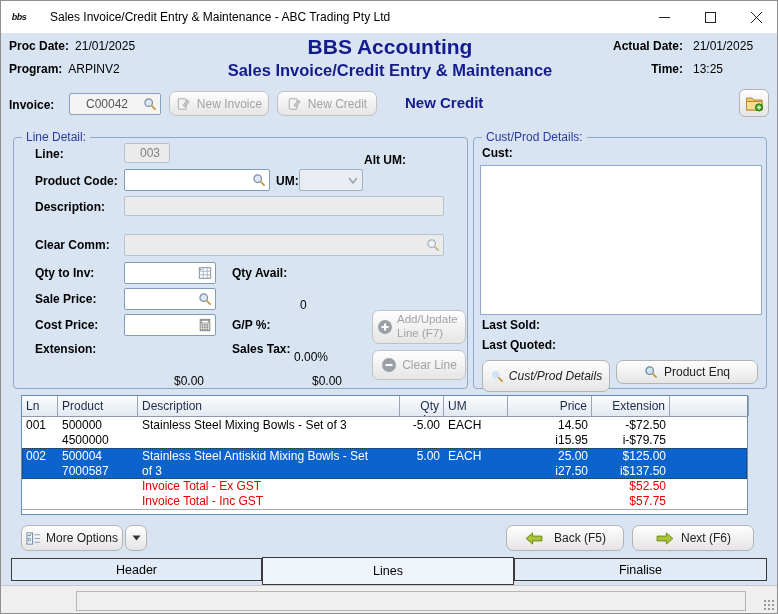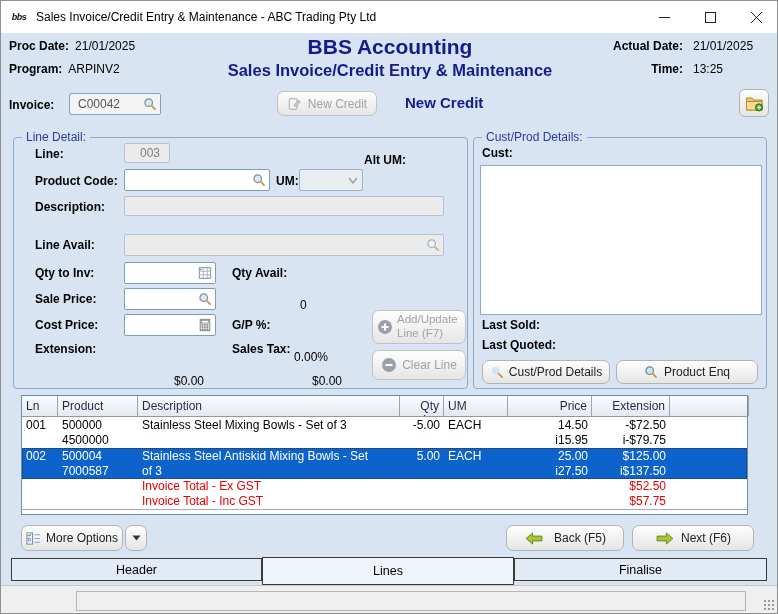--- a/index.html
+++ b/index.html
@@ -4,21 +4,21 @@
 <style>
   * { margin:0; padding:0; box-sizing:border-box; }
   html,body { background:#c8c8c8; }
   body { font-family:"Liberation Sans", sans-serif; font-size:12px; color:#000; }
 
   .window { position:relative; width:778px; height:614px; background:#d9e4f2;
             border:1px solid #8f8f8f; overflow:hidden; }
 
   
   .titlebar { position:absolute; left:0; top:0; width:778px; height:32px; background:#ffffff;
-              display:flex; align-items:center; }
+              display:flex; align-items:center;gap:14px; }
   .app-icon { margin-left:9px; width:18px; height:18px; display:flex; align-items:center; justify-content:center;
               font-weight:bold; font-size:9px; letter-spacing:-0.5px; color:#111; font-style:italic; }
   .title-text { margin-left:8px; font-size:12px; color:#000; }
   .win-controls { margin-left:auto; display:flex; height:100%; }
   .win-btn { width:46px; height:100%; display:flex; align-items:center; justify-content:center;
              font-size:13px; color:#222; cursor:default; }
 
   
   .hdr-left { position:absolute; left:8px; top:38px; }
   .hdr-left .row { margin-bottom:9px; }
@@ -29,21 +29,21 @@
   .screen-title { font-size:16.5px; font-weight:bold; margin-top:2px; }
   .hdr-right { position:absolute; left:612px; top:38px; width:152px; }
   .hdr-right .row { display:flex; margin-bottom:9px; }
   .hdr-right .row .lbl { flex:1; text-align:right; }
   .hdr-right .row .val { width:72px; margin-left:10px; text-align:left; }
 
   
   .invoice-label { position:absolute; left:8px; top:97px; font-weight:bold; }
   .field { position:absolute; background:#fff; border:1px solid #86a0bd; border-radius:2px; }
   .field input { border:none; outline:none; background:transparent; width:100%; height:100%;
-                 font:12px "Liberation Sans", sans-serif; padding:0 8px; color:#555; }
+                 font:12px "Liberation Sans", sans-serif; padding:0 16px; color:#555; }
   .field .in-icon { position:absolute; right:3px; top:50%; transform:translateY(-50%); display:flex; }
   .invoice-field { left:68px; top:92px; width:92px; height:22px; background:#f4f4f4; }
   .invoice-field input { padding-right:20px; }
 
   .btn { display:flex; align-items:center; justify-content:center; gap:6px;
          background:linear-gradient(#fefefe,#e5e5e5); border:1px solid #b3b3b3; border-radius:7px;
          font-size:12px; color:#222; cursor:default; }
   .btn.disabled { color:#a3a3a3; border-color:#c2c2c2; }
   .new-invoice-btn { position:absolute; left:168px; top:90px; width:100px; height:25px; }
   .new-credit-btn  { position:absolute; left:276px; top:90px; width:100px; height:25px; }
@@ -69,21 +69,21 @@
                background:#e9edf1; border:1px solid #9fb4c9; border-radius:2px; display:flex;
                align-items:center; justify-content:flex-end; padding-right:4px; }
 
   .add-update-btn { position:absolute; left:358px; top:172px; width:94px; height:34px;
                     font-size:11.5px; line-height:1.2; text-align:left; padding:2px 4px; gap:4px; }
   .clear-line-btn { position:absolute; left:358px; top:212px; width:94px; height:30px; gap:5px; }
 
   .cust-link { color:#2b50b4; text-decoration:underline; cursor:pointer; }
   .cust-box { position:absolute; left:6px; top:27px; width:282px; height:150px;
               background:#fff; border:1px solid #8ea9c7; }
-  .cp-btn1 { position:absolute; left:8px;  top:222px; width:128px; height:24px; gap:5px; }
+  .cp-btn1 { position:absolute; left:8px;  top:222px; width:128px; height:32px; gap:5px;font-style:italic; }
   .cp-btn2 { position:absolute; left:142px; top:222px; width:142px; height:24px; }
 
   
   .lines-table { position:absolute; left:20px; top:394px; width:727px; height:120px;
                  background:#fff; border:1px solid #6b8db0; }
   .tgrid { display:grid; grid-template-columns:36px 80px 262px 44px 64px 84px 78px 79px; }
   .thead { height:21px; background:linear-gradient(#fbfcfd,#e3e9f1); border-bottom:1px solid #8d99a8;
            color:#1a2b4a; }
   .thead > div { border-right:1px solid #9aa5b3; padding:3px 4px 0 4px; overflow:hidden; }
   .trow > div { padding:0 4px; line-height:15px; overflow:hidden; white-space:nowrap; }
@@ -168,20 +168,29 @@
   <div class="invoice-label">Invoice:</div>
   <div class="field invoice-field">
     <input value="C00042" style="">
     <span class="in-icon">
       <svg width="14" height="14" viewBox="0 0 16 16">
           <circle cx="6.5" cy="6.5" r="4.3" fill="#dceaf7" stroke="#7b8da2" stroke-width="1.4"></circle>
           <line x1="10" y1="10" x2="13.8" y2="13.8" stroke="#c3963c" stroke-width="2" stroke-linecap="round"></line>
         </svg>
     </span>
   </div>
+  <div class="btn disabled new-invoice-btn">
+    <span>
+      <svg width="15" height="14" viewBox="0 0 16 16">
+          <rect x="2" y="2" width="9" height="12" rx="1" fill="#f2f2f2" stroke="#a0a0a0"></rect>
+          <path d="M7.5 9.5 L12.5 3.5 L14.5 5.5 L9.5 11.5 Z" fill="#c9c9c9" stroke="#9a9a9a" stroke-width="0.8"></path>
+        </svg>
+    </span>
+    <span>New Invoice</span>
+  </div>
   <div class="btn disabled new-credit-btn">
     <span>
       <svg width="15" height="14" viewBox="0 0 16 16">
           <rect x="2" y="2" width="9" height="12" rx="1" fill="#f2f2f2" stroke="#a0a0a0"></rect>
           <path d="M7.5 9.5 L12.5 3.5 L14.5 5.5 L9.5 11.5 Z" fill="#c9c9c9" stroke="#9a9a9a" stroke-width="0.8"></path>
         </svg>
     </span>
     <span>New Credit</span>
   </div>
   <div class="status-text">New Credit</div>
@@ -218,21 +227,21 @@
     <div class="flabel" style="left:262px; top:36px;">UM:</div>
     <div class="um-select">
       <svg width="10" height="7" viewBox="0 0 10 7">
           <path d="M1 1 L5 6 L9 1" fill="none" stroke="#9aa6b3" stroke-width="1.6"></path>
         </svg>
     </div>
 
     <div class="flabel" style="left:21px; top:62px;">Description:</div>
     <div class="tb dis" style="left:110px; top:58px; width:320px; height:20px;"><input disabled="" style=""></div>
 
-    <div class="flabel" style="left:21px; top:100px;">Line Avail:</div>
+    <div class="flabel" style="left:21px; top:100px;">Clear Comm:</div>
     <div class="tb dis" style="left:110px; top:96px; width:320px; height:22px;">
       <input disabled="" style="">
       <span class="in-icon">
         <svg width="14" height="14" viewBox="0 0 16 16">
             <circle cx="6.5" cy="6.5" r="4.3" fill="#eef2f6" stroke="#a8b2bd" stroke-width="1.4"></circle>
             <line x1="10" y1="10" x2="13.8" y2="13.8" stroke="#c0b090" stroke-width="2" stroke-linecap="round"></line>
           </svg>
       </span>
     </div>
 

